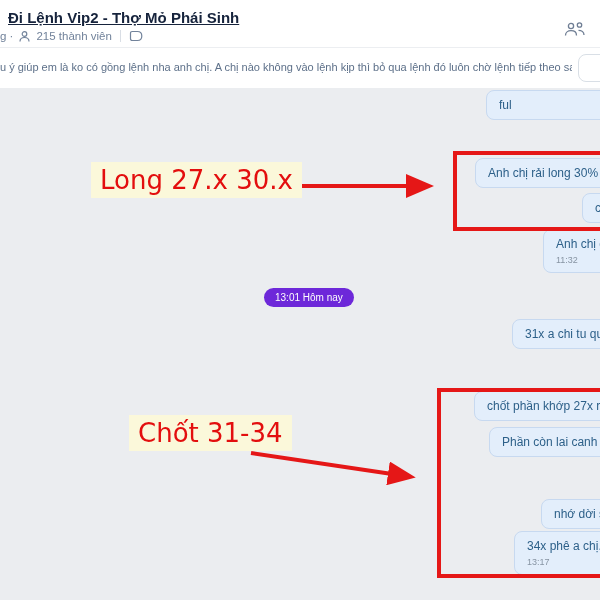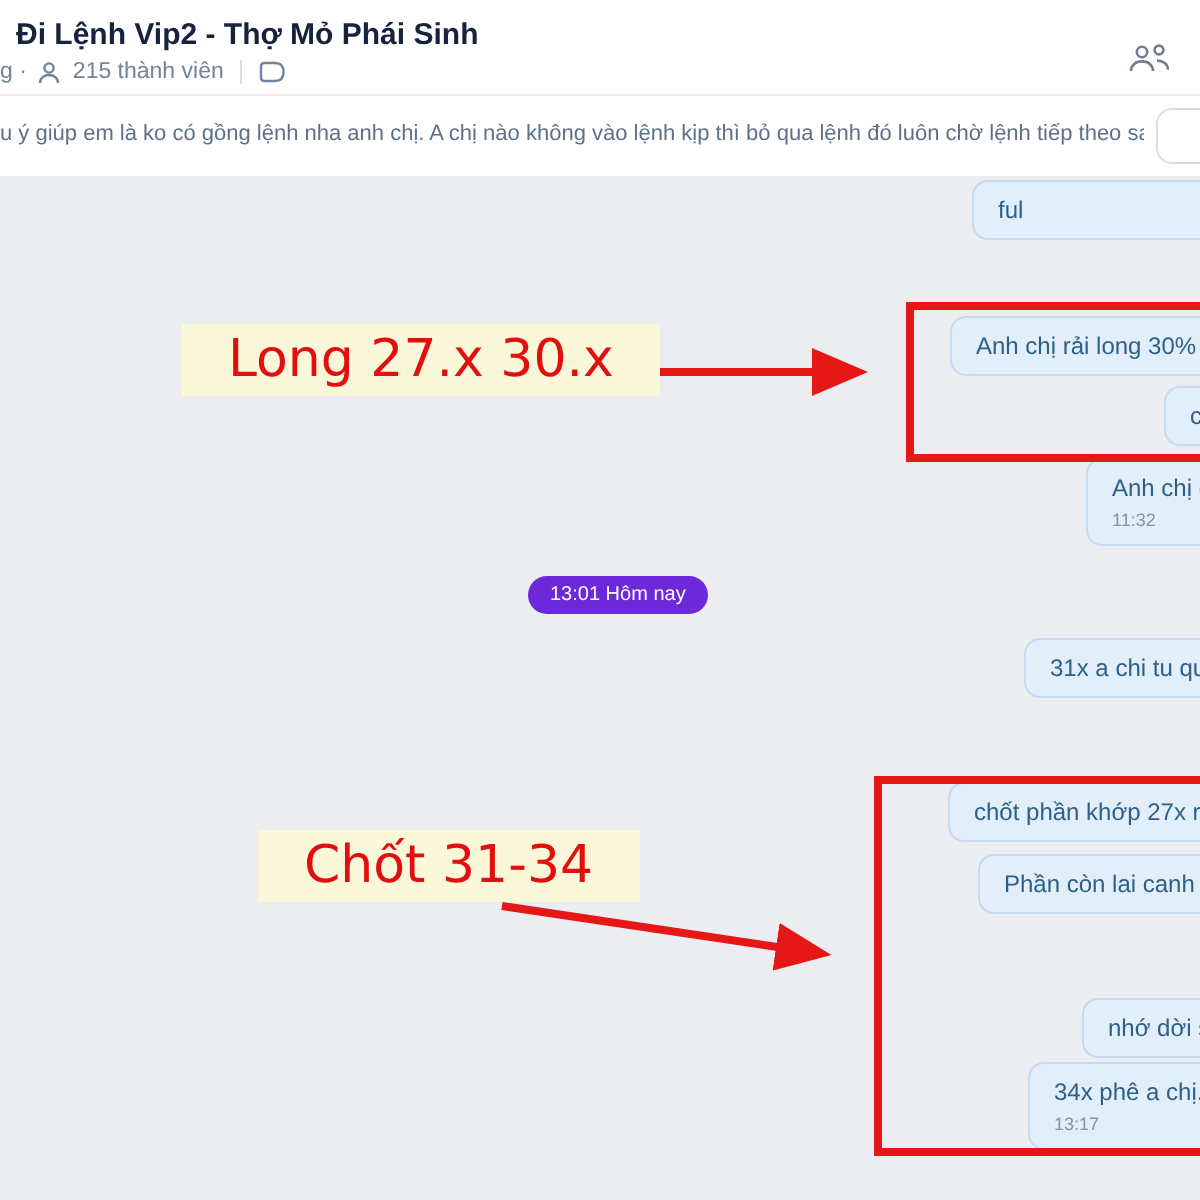--- a/index.html
+++ b/index.html
@@ -2,21 +2,21 @@
 <html><head>
 <meta charset="utf-8">
 <style>
   * { margin:0; padding:0; box-sizing:border-box; }
   html,body { width:600px; height:600px; }
   body { font-family:"Liberation Sans","DejaVu Sans",sans-serif; background:#fff; }
   .screen { position:relative; width:600px; height:600px; overflow:hidden; background:#fff; }
 
   
   .header { position:absolute; left:0; top:0; width:600px; height:48px; background:#fff; border-bottom:1px solid #eceef1; z-index:2; }
-  .title { position:absolute; left:8px; top:9px; font-size:15px; font-weight:700; color:#16233c; white-space:nowrap; }
+  .title { position:absolute; left:8px; top:9px; font-size:15px; font-weight:700; color:#16233c; white-space:nowrap;text-decoration:underline; }
   .subrow { position:absolute; left:0; top:28px; height:16px; display:flex; align-items:center; gap:5px; color:#72839b; font-size:11.5px; white-space:nowrap; }
   .vdiv { width:1px; height:12px; background:#d9dee5; margin:0 3px; }
   .hicon { display:inline-flex; align-items:center; }
   .group-icon { position:absolute; left:563px; top:20px; }
 
   
   .pinned { position:absolute; left:0; top:48px; width:600px; height:40px; background:#fff; z-index:2; }
   .pinned-text { position:absolute; left:0; top:13px; width:572px; font-size:11px; color:#5d7089; white-space:nowrap; overflow:hidden; }
   .pinned-btn { position:absolute; left:578px; top:6px; width:40px; height:28px; background:#fff; border:1px solid #d9dfe6; border-radius:8px; }
 
@@ -26,21 +26,21 @@
   .msg { position:absolute; background:#e3eefb; border:1px solid #c7d9f0; border-radius:8px; padding:7px 12px; font-size:12px; color:#2d6089; white-space:nowrap; overflow:hidden; z-index:3; }
   .msg-stamp { display:block; margin-top:4px; font-size:9px; color:#8794a3; }
 
   .date-pill { position:absolute; left:264px; top:288px; background:#6d28d9; color:#fdfdfd; font-size:10px; padding:4px 11px; border-radius:10px; white-space:nowrap; z-index:3; }
 
   
   .rbox { position:absolute; border:4px solid #e51717; background:transparent; z-index:5; }
   .rbox1 { left:453px; top:151px; width:170px; height:80px; }
   .rbox2 { left:437px; top:388px; width:190px; height:190px; }
 
-  .ann { position:absolute; background:#fbf8da; color:#e30e0e; font-size:26px; padding:3px 23px; white-space:nowrap; z-index:7; font-family:"DejaVu Sans","Liberation Sans",sans-serif; }
+  .ann { position:absolute; background:#fbf8da; color:#e30e0e; font-size:26px; padding:3px 9px; white-space:nowrap; z-index:7; font-family:"DejaVu Sans","Liberation Sans",sans-serif; }
   .ann1 { left:91px; top:162px; }
   .ann2 { left:129px; top:415px;text-align:right; }
 
   .overlay { position:absolute; left:0; top:0; z-index:6; pointer-events:none; }
   svg.iconsvg { display:block; }
 </style>
 </head>
 <body>
 
 <div class="screen">

